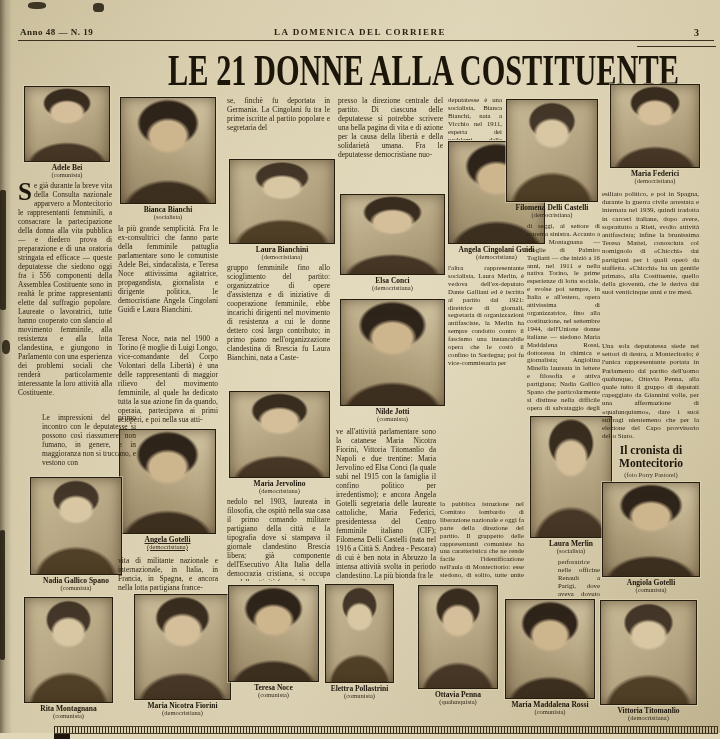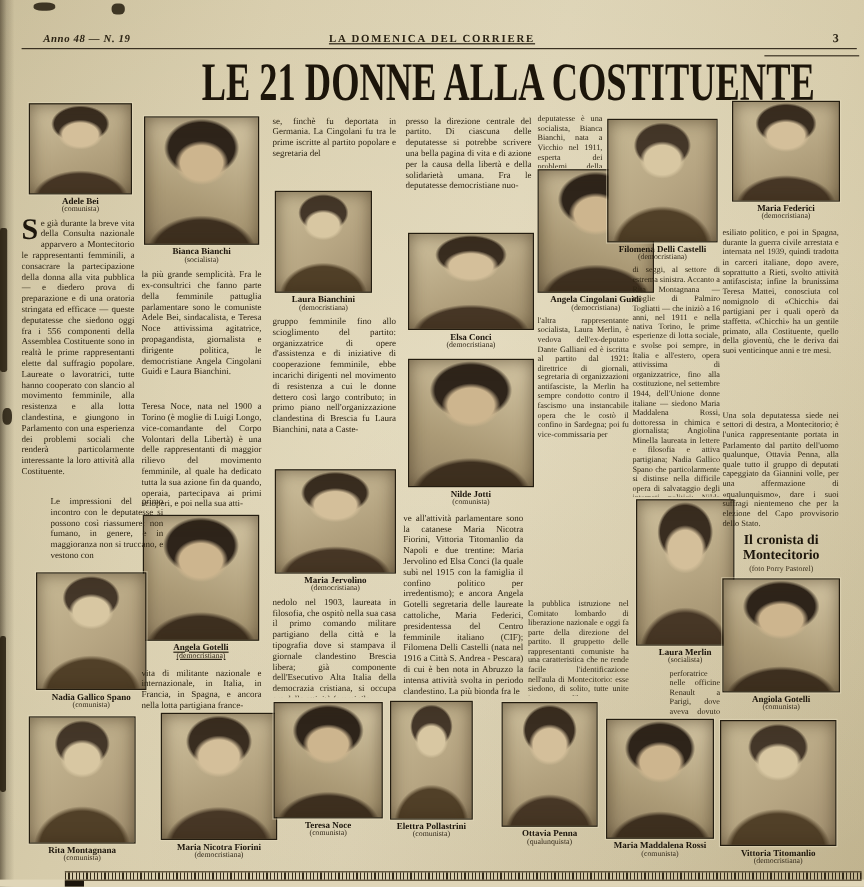--- a/index.html
+++ b/index.html
@@ -66,22 +66,22 @@
 
 <div id="page">
 
   <div class="page-edge"></div>
   <div class="speck" style="left:28px;top:2px;width:18px;height:7px;"></div>
   <div class="speck" style="left:93px;top:3px;width:11px;height:9px;"></div>
   <div class="speck" style="left:0px;top:190px;width:6px;height:120px;border-radius:2px;"></div>
   <div class="speck" style="left:0px;top:530px;width:5px;height:130px;border-radius:2px;"></div>
   <div class="speck" style="left:2px;top:340px;width:8px;height:14px;"></div>
 
-  <div class="hdr-text" style="left:36px;top:27px;font-style:italic;">Anno 48 — N. 19</div>
-  <div class="hdr-text" style="left:0;top:27px;width:720px;text-align:center;letter-spacing:1.5px;text-decoration:underline;">LA DOMENICA DEL CORRIERE</div>
+  <div class="hdr-text" style="left:20px;top:27px;">Anno 48 — N. 19</div>
+  <div class="hdr-text" style="left:0;top:27px;width:720px;text-align:center;letter-spacing:1.5px;">LA DOMENICA DEL CORRIERE</div>
   <div class="hdr-text" style="left:694px;top:27px;font-size:10px;">3</div>
   <div class="rule" style="left:18px;top:40px;width:696px;"></div>
   <div class="rule" style="left:637px;top:46px;width:79px;"></div>
 
   <div class="headline">
     <span>LE 21 DONNE ALLA COSTITUENTE</span>
   </div>
 
   <figure class="photo" style="left:24px;top:86px;width:86px;">
     <div class="pic pv1" style="height:76px;"></div>
@@ -92,21 +92,21 @@
   </figure>
 
   <figure class="photo" style="left:120px;top:97px;width:96px;">
     <div class="pic pv2" style="height:107px;"></div>
     <figcaption>
       <div class="cap-name">Bianca Bianchi</div>
       <div class="cap-party">(socialista)</div>
     </figcaption>
   </figure>
 
-  <figure class="photo" style="left:229px;top:159px;width:81px;">
+  <figure class="photo" style="left:229px;top:159px;width:106px;">
     <div class="pic pv3" style="height:85px;"></div>
     <figcaption>
       <div class="cap-name">Laura Bianchini</div>
       <div class="cap-party">(democristiana)</div>
     </figcaption>
   </figure>
 
   <figure class="photo" style="left:340px;top:194px;width:105px;">
     <div class="pic pv1" style="height:81px;"></div>
     <figcaption>

